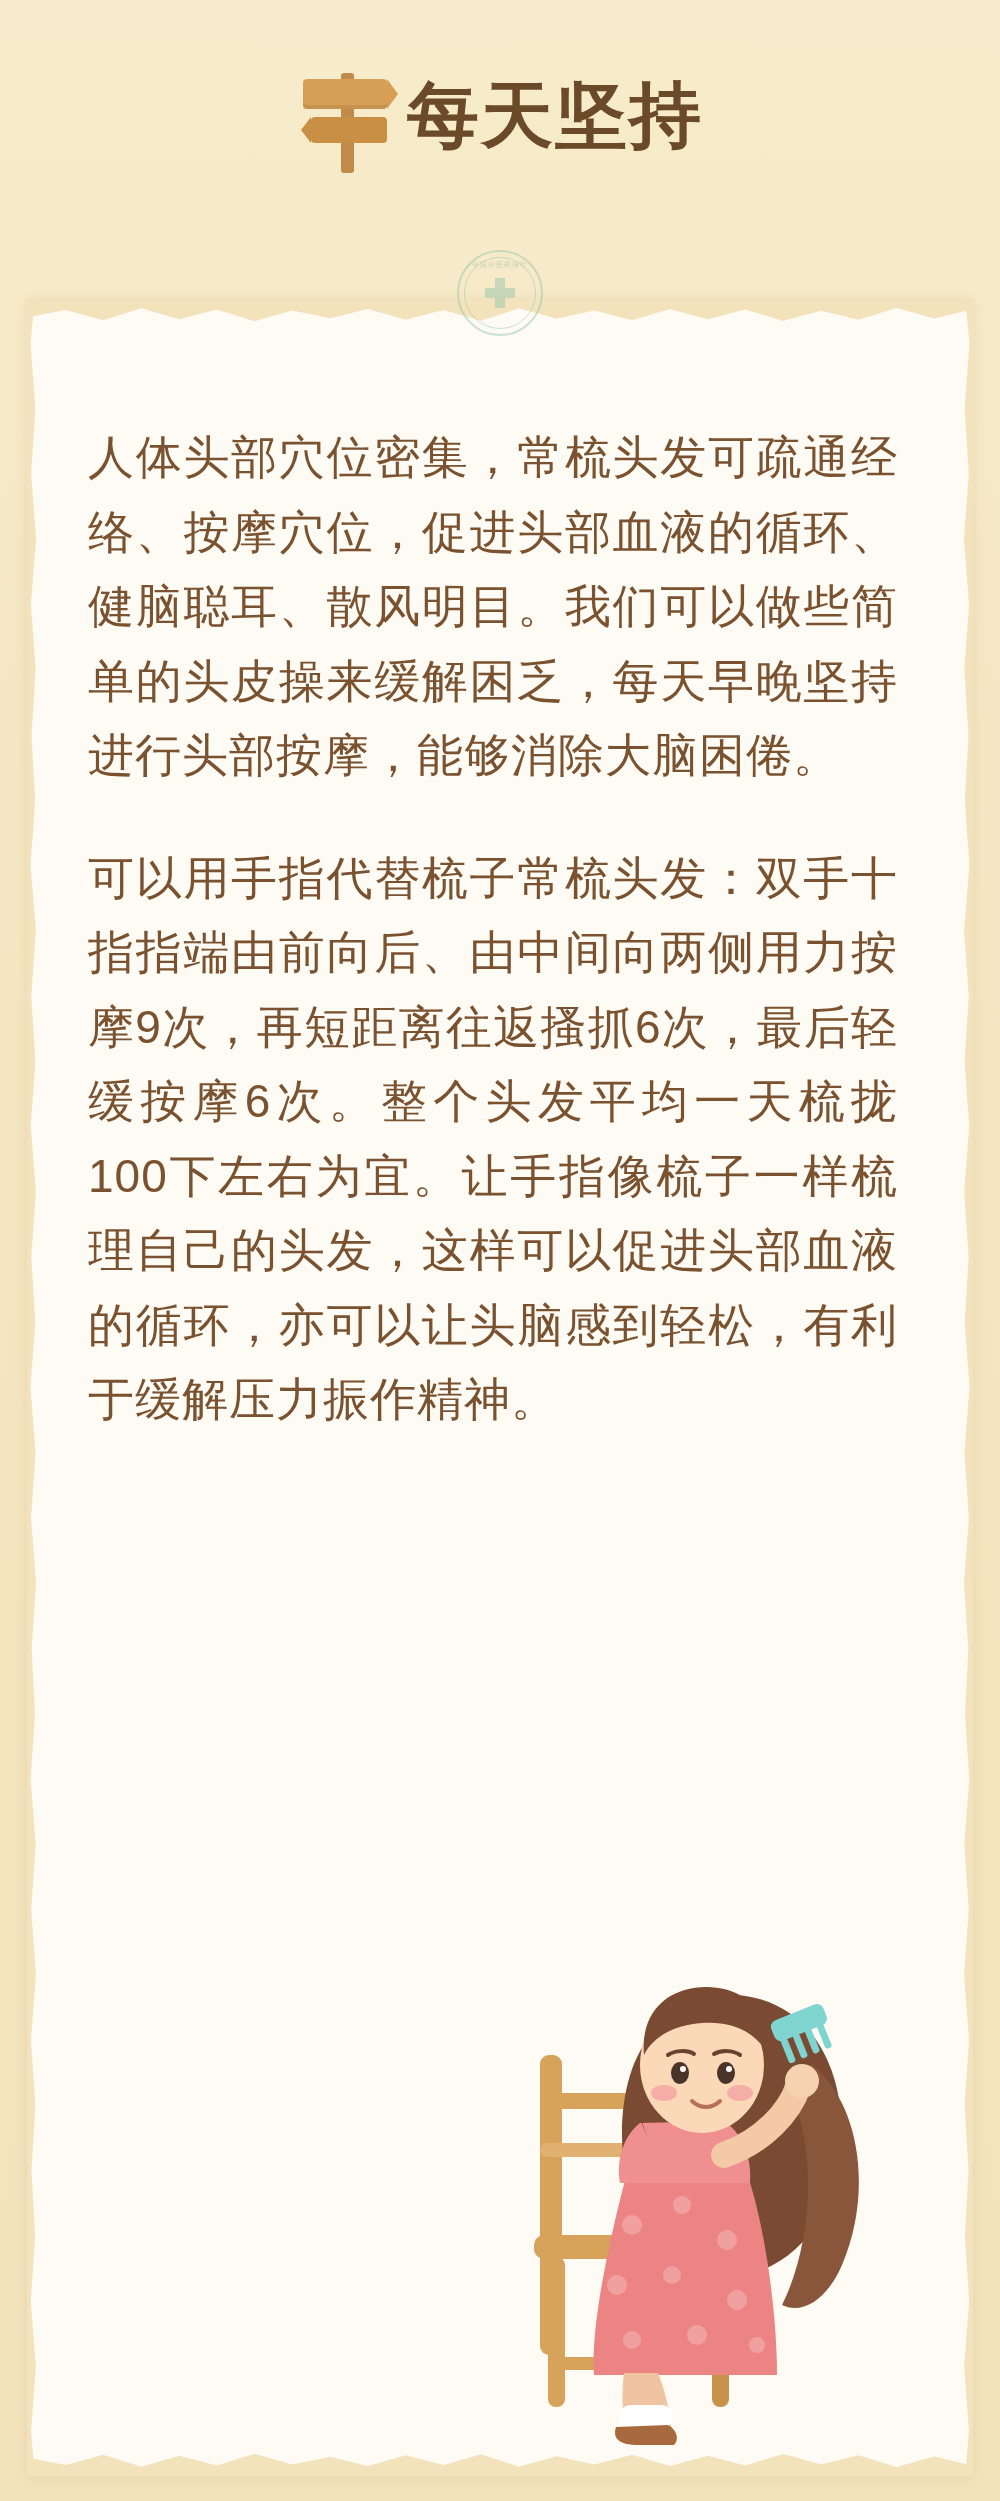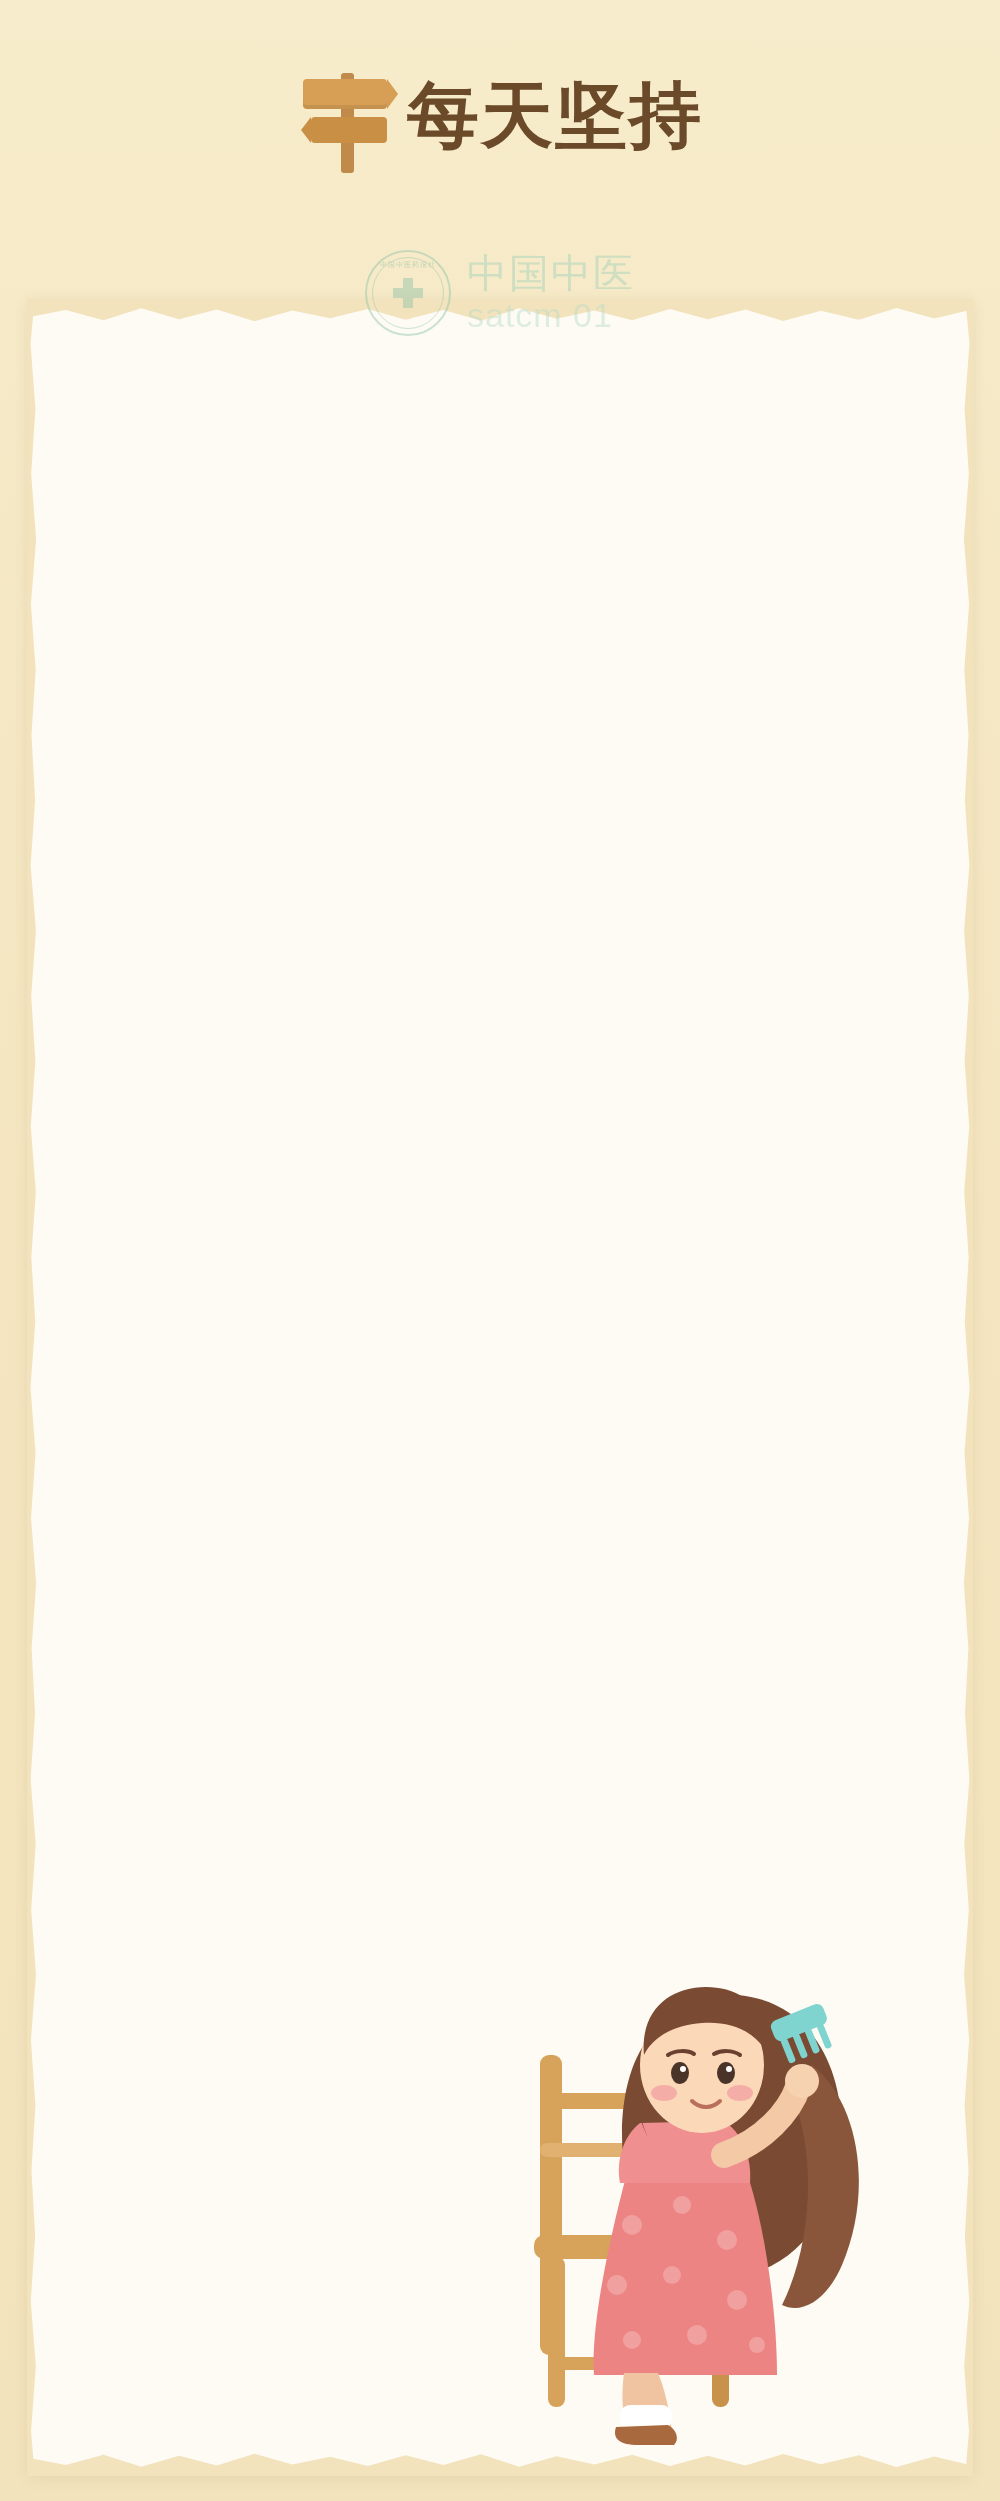--- a/index.html
+++ b/index.html
@@ -270,33 +270,31 @@
       <div class="title-main">每天坚持</div>
     </div>
   </div>
 
   <div class="brand">
     <div class="brand-seal">
       <div class="inner-ring"></div>
       <div class="seal-text">中国中医药报社</div>
       <div class="cross"></div>
     </div>
-    <div class="brand-text">
-      <div class="brand-name">中国中医</div>
-      <div class="brand-handle">satcm 01</div>
-    </div>
   </div>
 
   <div class="paper">
     <div class="paper-top-edge"></div>
     <div class="paper-bottom-edge"></div>
     <div class="paper-left-edge"></div>
     <div class="paper-right-edge"></div>
 
     <div class="content">
+      <p class="para">人体头部穴位密集，常梳头发可疏通经络、按摩穴位，促进头部血液的循环、健脑聪耳、散风明目。我们可以做些简单的头皮操来缓解困乏，每天早晚坚持进行头部按摩，能够消除大脑困倦。</p>
+      <p class="para">可以用手指代替梳子常梳头发：双手十指指端由前向后、由中间向两侧用力按摩9次，再短距离往返搔抓6次，最后轻缓按摩6次。整个头发平均一天梳拢100下左右为宜。让手指像梳子一样梳理自己的头发，这样可以促进头部血液的循环，亦可以让头脑感到轻松，有利于缓解压力振作精神。</p>
     </div>
 
     <div class="illustration">
       <svg viewBox="0 0 420 540" xmlns="http://www.w3.org/2000/svg">
 
         <rect x="28" y="150" width="22" height="300" rx="9" fill="#d7a35a"></rect>
         <rect x="28" y="188" width="150" height="16" rx="8" fill="#d7a35a"></rect>
         <rect x="28" y="238" width="150" height="14" rx="7" fill="#e0b171"></rect>
 
         <rect x="22" y="330" width="210" height="24" rx="10" fill="#d7a35a"></rect>

